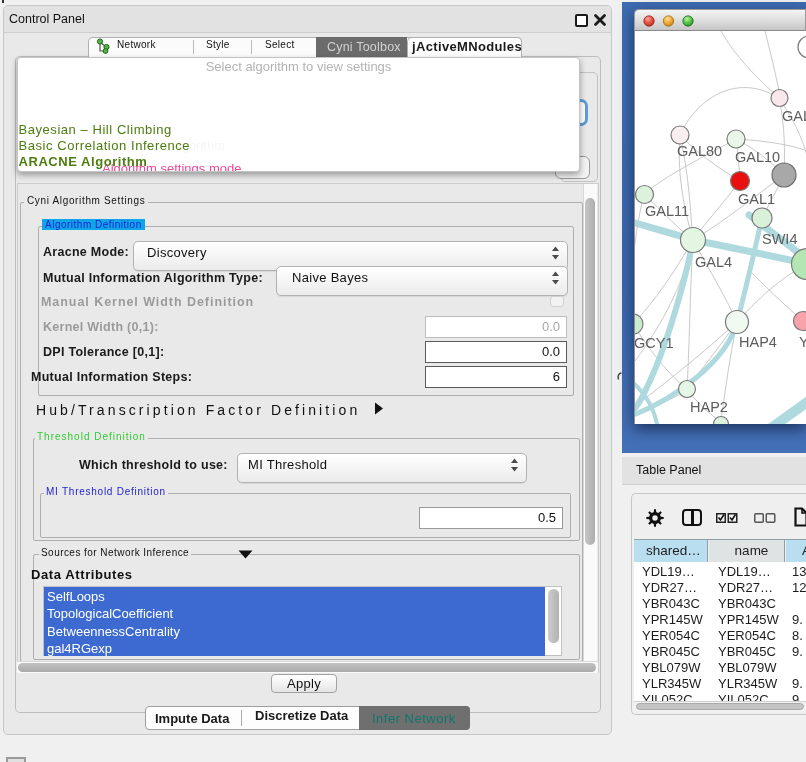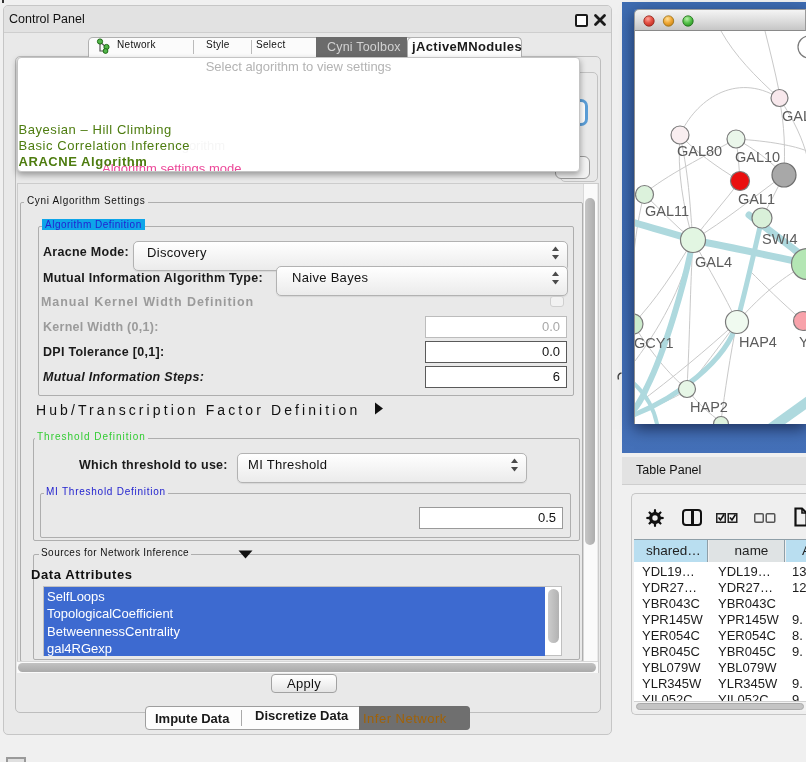--- a/index.html
+++ b/index.html
@@ -35,21 +35,21 @@
 <svg class="abs" style="left:96px;top:38px;" width="16" height="16" viewBox="0 0 16 16">
  <path d="M4 4 L10 9 M4 4 L4 13 L9 13" stroke="#555" stroke-width="1.2" fill="none"></path>
  <circle cx="4" cy="3.5" r="2.6" fill="#53b64a" stroke="#1c6b14" stroke-width="1"></circle>
  <circle cx="10.5" cy="9" r="2.6" fill="#53b64a" stroke="#1c6b14" stroke-width="1"></circle>
  <circle cx="9.5" cy="13" r="2.4" fill="#53b64a" stroke="#1c6b14" stroke-width="1"></circle>
 </svg>
 <div class="abs t13" style="left:117px;top:39px;">Network</div>
 <div class="abs" style="left:193px;top:40px;width:1px;height:14px;background:#bbb;"></div>
 <div class="abs t13" style="left:206px;top:39px;">Style</div>
 <div class="abs" style="left:251px;top:40px;width:1px;height:14px;background:#bbb;"></div>
-<div class="abs t13" style="left:256px;top:39px;">Select</div>
+<div class="abs t13" style="left:265px;top:39px;">Select</div>
 <div class="abs" style="left:316px;top:37px;width:91px;height:20px;background:#6b6b6b;"></div>
 <div class="abs" style="left:327px;top:40px;font-size:12.5px;letter-spacing:0.2px;color:#d2d2d2;">Cyni Toolbox</div>
 <div class="abs" style="left:407px;top:37px;width:115px;height:20px;background:#fdfdfd;border:1px solid #b0b0b0;border-bottom:none;border-radius:5px 5px 0 0;box-sizing:border-box;"></div>
 <div class="abs" style="left:412px;top:39px;font-size:13px;font-weight:bold;letter-spacing:0.35px;color:#1a1a1a;">jActiveMNodules</div>
 
 <div class="abs" style="left:17px;top:183px;width:582px;height:490px;background:#e9e9e9;border:1px solid #cccccc;box-sizing:border-box;"></div>
 
 <div class="abs" style="left:560px;top:72px;width:38px;height:110px;border:1px solid #c2c2c2;border-radius:5px;background:#e9e9e9;box-sizing:border-box;"></div>
 <div class="abs" style="left:558px;top:99px;width:30px;height:27px;border:3px solid #5b9dd6;border-radius:7px;background:#fff;box-sizing:border-box;"></div>
 <div class="abs" style="left:555px;top:156px;width:35px;height:23px;border:1.5px solid #9a9a9a;border-radius:6px;background:#f2f2f2;box-sizing:border-box;"></div>
@@ -80,21 +80,21 @@
 
 <div class="lbl dis" style="left:41px;top:295px;letter-spacing:0.95px;">Manual Kernel Width Definition</div>
 <div class="abs" style="left:550px;top:296px;width:12px;height:9px;border:1px solid #cfcfcf;border-radius:3px;background:#f2f2f2;"></div>
 
 <div class="lbl dis" style="left:43px;top:320px;">Kernel Width (0,1):</div>
 <div class="field" style="left:425px;top:316px;width:142px;height:22px;border:1px solid #bcbcbc;line-height:20px;color:#a8a8a8;padding-right:6px;">0.0</div>
 
 <div class="lbl" style="left:43px;top:345px;">DPI Tolerance [0,1]:</div>
 <div class="field" style="left:425px;top:341px;width:142px;height:22px;border:1px solid #5a5a5a;line-height:20px;padding-right:6px;">0.0</div>
 
-<div class="lbl" style="left:43px;top:370px;font-style:italic;">Mutual Information Steps:</div>
+<div class="lbl" style="left:31px;top:370px;">Mutual Information Steps:</div>
 <div class="field" style="left:425px;top:366px;width:142px;height:22px;border:1px solid #5a5a5a;line-height:20px;padding-right:6px;">6</div>
 
 <div class="abs" style="left:36px;top:402px;font-size:14px;letter-spacing:3.1px;color:#111;">Hub/Transcription Factor Definition</div>
 <svg class="abs" style="left:374px;top:402px;" width="10" height="13" viewBox="0 0 10 13">
       <path d="M1 0.5 L9 6.5 L1 12.5 Z" fill="#111"></path>
     </svg>
 
 <div class="gbox" style="left:33px;top:438px;width:545px;height:101px;"></div>
 <div class="abs t13" style="left:35px;top:431px;background:#e9e9e9;padding:0 2px;color:#33cc33;letter-spacing:1.0px;">Threshold Definition</div>
 
@@ -128,21 +128,21 @@
 <div class="abs" style="left:17px;top:661px;width:581px;height:12px;background:#fafafa;border-top:1px solid #d8d8d8;box-sizing:border-box;"></div>
 <div class="abs" style="left:18px;top:662.5px;width:578px;height:9px;background:linear-gradient(#c2c2c2,#aaaaaa);border-radius:4.5px;"></div>
 
 <div class="abs" style="left:271px;top:674px;width:66px;height:19px;background:linear-gradient(#ffffff,#f2f2f2 55%,#e4e4e4);border:1px solid #a2a2a2;border-radius:4px;box-sizing:border-box;text-align:center;font-size:13px;letter-spacing:0.3px;color:#111;line-height:17px;">Apply</div>
 
 <div class="abs" style="left:145px;top:706px;width:325px;height:24px;background:#fdfdfd;border:1px solid #9e9e9e;border-radius:4px;box-sizing:border-box;"></div>
 <div class="abs" style="left:155px;top:711px;font-size:13px;font-weight:bold;color:#1a1a1a;">Impute Data</div>
 <div class="abs" style="left:241px;top:710px;width:1px;height:16px;background:#aaa;"></div>
 <div class="abs" style="left:255px;top:708px;font-size:13px;font-weight:bold;color:#1a1a1a;">Discretize Data</div>
 <div class="abs" style="left:359px;top:706px;width:111px;height:24px;background:#6f6f6f;border-radius:0 4px 4px 0;"></div>
-<div class="abs" style="left:363px;top:711px;font-size:13px;letter-spacing:0.5px;color:#a16207;">Infer Network</div>
+<div class="abs" style="left:372px;top:711px;font-size:13px;letter-spacing:0.5px;color:#0f766e;">Infer Network</div>
 
 <div class="abs" style="left:6px;top:757px;width:16px;height:14px;background:#e0e0e0;border:2px solid #9a9a9a;"></div>
 <svg class="abs" style="left:617px;top:372px;" width="5" height="8" viewBox="0 0 5 8">
       <path d="M4.5 1 C 1.5 1.5, 0.5 4, 1.5 7.5" stroke="#444" stroke-width="1.4" fill="none"></path>
     </svg>
 
 <div class="abs" style="left:622px;top:2px;width:184px;height:451px;background:linear-gradient(#3e6cb2,#3a67ae 60%,#4470b8);"></div>
 
 <div class="abs" style="left:634px;top:9px;width:172px;height:415px;box-shadow:0 5px 14px rgba(0,0,20,0.55);"></div>
 <div class="abs" style="left:634px;top:9px;width:172px;height:22px;background:linear-gradient(#f4f4f4,#dcdcdc 55%,#c6c6c6);border:1px solid #9a9a9a;border-bottom:1px solid #8a8a8a;border-radius:5px 0 0 0;box-sizing:border-box;"></div>

